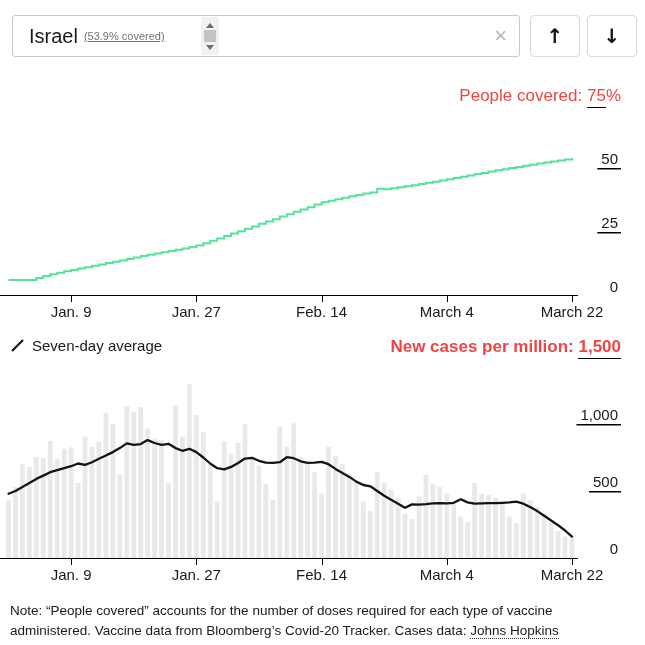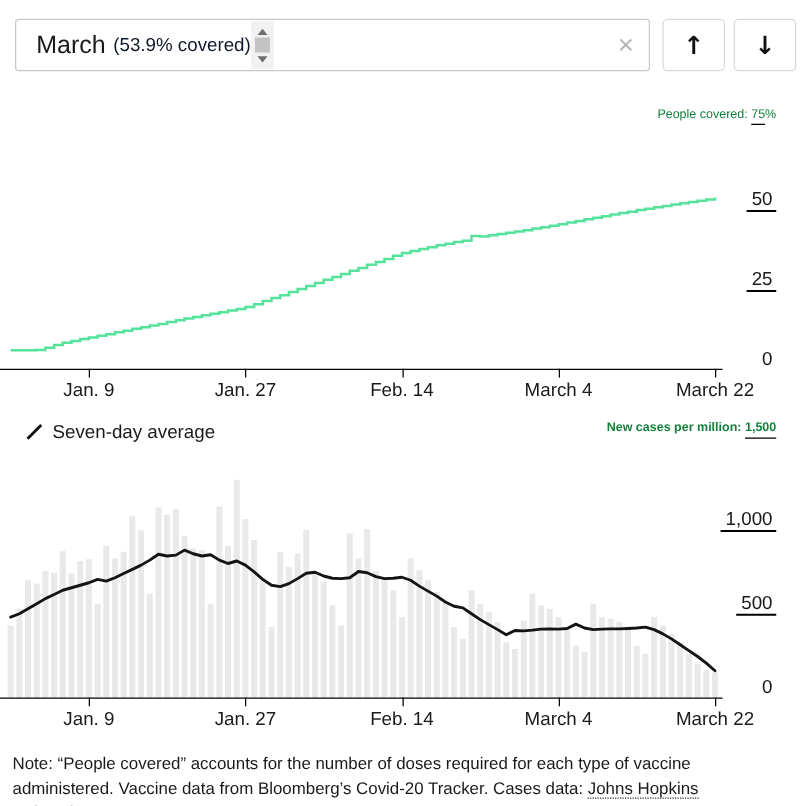--- a/index.html
+++ b/index.html
@@ -4,59 +4,59 @@
 <style>
   html,body{margin:0;padding:0;background:#fff;}
   #app{position:relative;width:645px;height:645px;background:#fff;
        font-family:"Liberation Sans","DejaVu Sans",sans-serif;color:#1a1a1a;overflow:hidden;}
 
   
   .search-box{position:absolute;left:12px;top:15px;width:508px;height:42px;
               border:1px solid #c8c8c8;border-radius:3px;background:#fff;box-sizing:border-box;cursor:text;}
   .search-text{position:absolute;left:16px;top:0;height:40px;display:flex;align-items:center;gap:6px;white-space:nowrap;}
   .search-value{font-size:20px;color:#1a1a1a;}
-  .search-detail{font-size:15px;color:#0f172a;}
+  .search-detail{font-size:11px;color:#737373;text-decoration:underline;}
   .mini-scrollbar{position:absolute;left:188px;top:1px;width:18px;height:38px;background:#f1f1f1;}
   .sb-up{position:absolute;left:5px;top:6px;width:0;height:0;
          border-left:4px solid transparent;border-right:4px solid transparent;border-bottom:5px solid #6e6e6e;}
   .sb-thumb{position:absolute;left:3px;top:13px;width:12px;height:12px;background:#c3c3c3;}
   .sb-down{position:absolute;left:5px;bottom:5px;width:0;height:0;
            border-left:4px solid transparent;border-right:4px solid transparent;border-top:5px solid #6e6e6e;}
   .clear-x{position:absolute;right:12px;top:0;height:40px;display:flex;align-items:center;
            font-size:22px;color:#b5b5b5;cursor:pointer;}
   .nav-btn{position:absolute;top:15px;width:50px;height:42px;border:1px solid #d9d9d9;border-radius:4px;
            background:#fff;display:flex;align-items:center;justify-content:center;cursor:pointer;padding:0;}
   .nav-btn .glyph{font-family:"DejaVu Sans",sans-serif;font-size:20px;font-weight:600;color:#111;line-height:1;}
   #btn-up{left:530px;} #btn-down{left:587px;}
 
   
-  .right-header{position:absolute;right:24px;font-size:10px;color:#15803d;white-space:nowrap;}
+  .right-header{position:absolute;right:24px;font-size:17px;color:#ef4444;white-space:nowrap;}
   #coverage-header{top:86px;}
   #cases-header{top:337px;font-weight:bold;}
   .uline{border-bottom:1.5px solid #000;padding-bottom:2px;}
-  .legend{position:absolute;left:20px;top:337px;display:flex;align-items:center;gap:7px;font-size:15px;color:#1a1a1a;}
+  .legend{position:absolute;left:10px;top:337px;display:flex;align-items:center;gap:7px;font-size:15px;color:#1a1a1a;}
   .legend svg{display:block;}
 
   
   .chart-svg{position:absolute;left:0;display:block;}
   #chart1{top:130px;}
   #chart2{top:368px;}
 
   
   .note{position:absolute;left:10px;top:601px;width:562px;font-size:13.5px;line-height:1.45;color:#1a1a1a;}
   .note .link{border-bottom:1px dotted #333;cursor:pointer;}
 </style>
 </head>
 <body>
 
 <div id="app">
 
   <div class="search-box">
     <div class="search-text">
-      <span class="search-value">March</span>
+      <span class="search-value">Israel</span>
       <span class="search-detail">(53.9% covered)</span>
     </div>
     <div class="mini-scrollbar">
       <div class="sb-up"></div>
       <div class="sb-thumb"></div>
       <div class="sb-down"></div>
     </div>
     <div class="clear-x">×</div>
   </div>
   <button class="nav-btn" id="btn-up">

